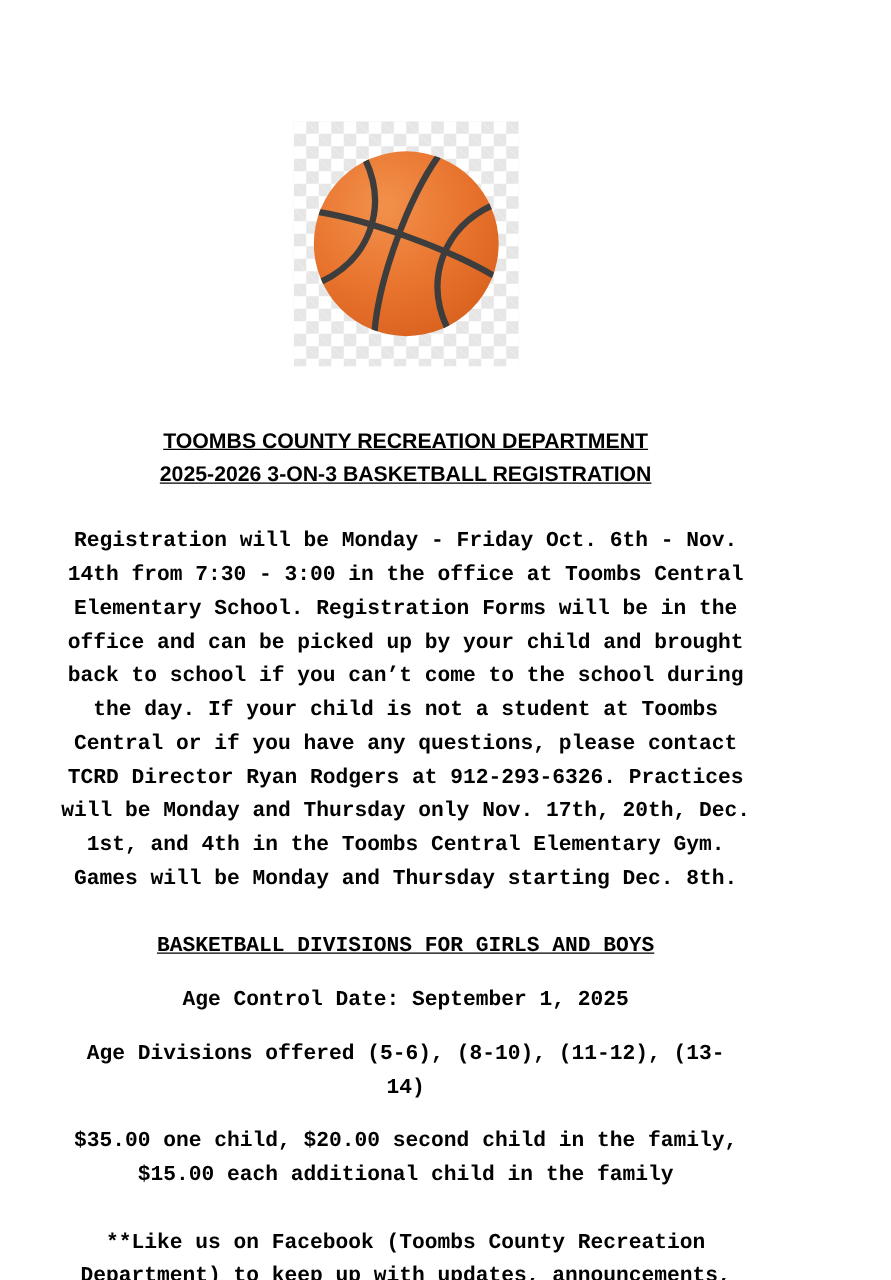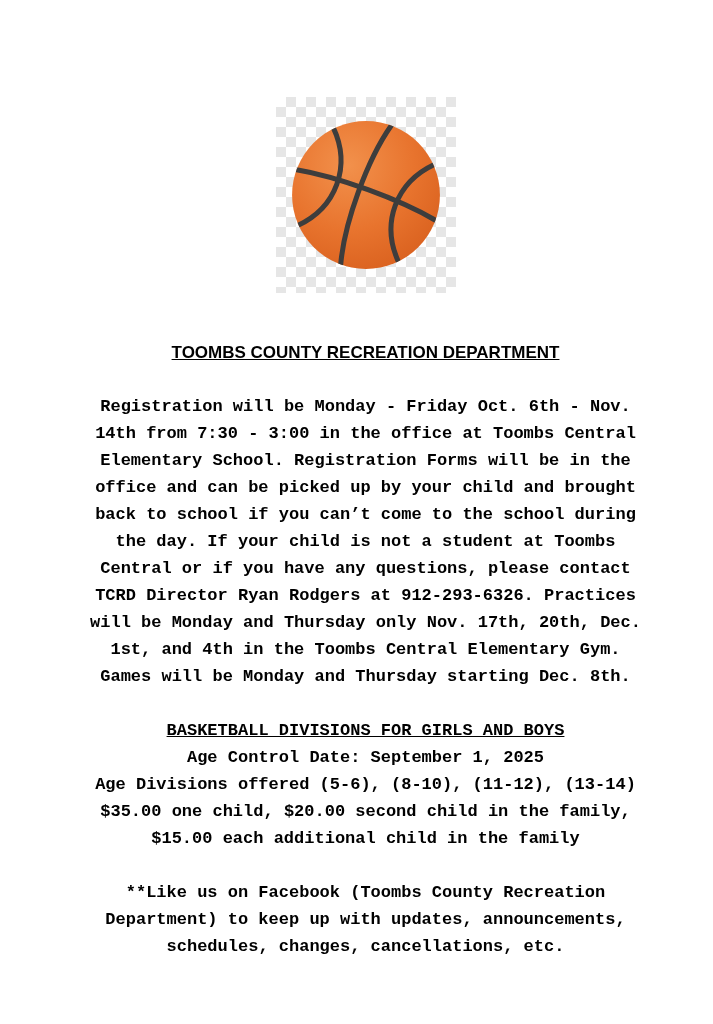--- a/index.html
+++ b/index.html
@@ -9,21 +9,20 @@
   }
   .page {
     position: relative;
     width: 649px;
     height: 1024px;
     background: #ffffff;
     overflow: hidden;
     font-family: "Liberation Sans", sans-serif;
     font-weight: bold;
     color: #000000;
-    padding-left: 41px;
   }
   
   .ball-wrap {
     width: 180px;
     height: 196px;
     margin: 97px auto 0 auto;
     background-color: #ffffff;
     background-image:
       linear-gradient(45deg, #e6e6e6 25%, transparent 25%, transparent 75%, #e6e6e6 75%),
       linear-gradient(45deg, #e6e6e6 25%, transparent 25%, transparent 75%, #e6e6e6 75%);
@@ -38,21 +37,21 @@
     margin: 46px auto 0 auto;
     text-align: center;
     font-size: 17px;
     line-height: 27px;
   }
   .content p {
     margin: 27px 0 0 0;
     font-family: Liberation Mono, monospace;
   }
   .content .tight {
-    margin: 0;
+    margin: 16px;
   }
   .u {
     text-decoration: underline;
   }
   .title-block {
     margin: 0;
   }
   .title-line {
     display: block;
   }
@@ -81,20 +80,21 @@
         <path d="M36 38 C 72 74, 72 126, 36 162"></path>
         <path d="M164 38 C 128 74, 128 126, 164 162"></path>
       </g>
     </svg>
   </div>
 
   <div class="content">
 
     <div class="title-block">
       <span class="title-line"><span class="u">TOOMBS COUNTY RECREATION DEPARTMENT</span></span>
+      <span class="title-line"><span class="u">2025-2026 3-ON-3 BASKETBALL REGISTRATION</span></span>
     </div>
 
     <p>Registration will be Monday - Friday Oct. 6th - Nov. 14th from 7:30 - 3:00 in the office at Toombs Central Elementary School.  Registration Forms will be in the office and can be picked up by your child and brought back to school if you can’t come to the school during the day. If your child is not a student at Toombs Central or if you have any questions, please contact TCRD Director Ryan Rodgers at 912-293-6326.  Practices will be Monday and Thursday only Nov. 17th, 20th, Dec. 1st, and 4th in the Toombs Central Elementary Gym. Games will be Monday and Thursday starting Dec. 8th.</p>
 
     <p><span class="u">BASKETBALL DIVISIONS FOR GIRLS AND BOYS</span></p>
     <p class="tight">Age Control Date: September 1, 2025</p>
     <p class="tight">Age Divisions offered (5-6), (8-10), (11-12), (13-14)</p>
 
     <p class="tight">$35.00 one child, $20.00 second child in the family, $15.00 each additional child in the family</p>
 

